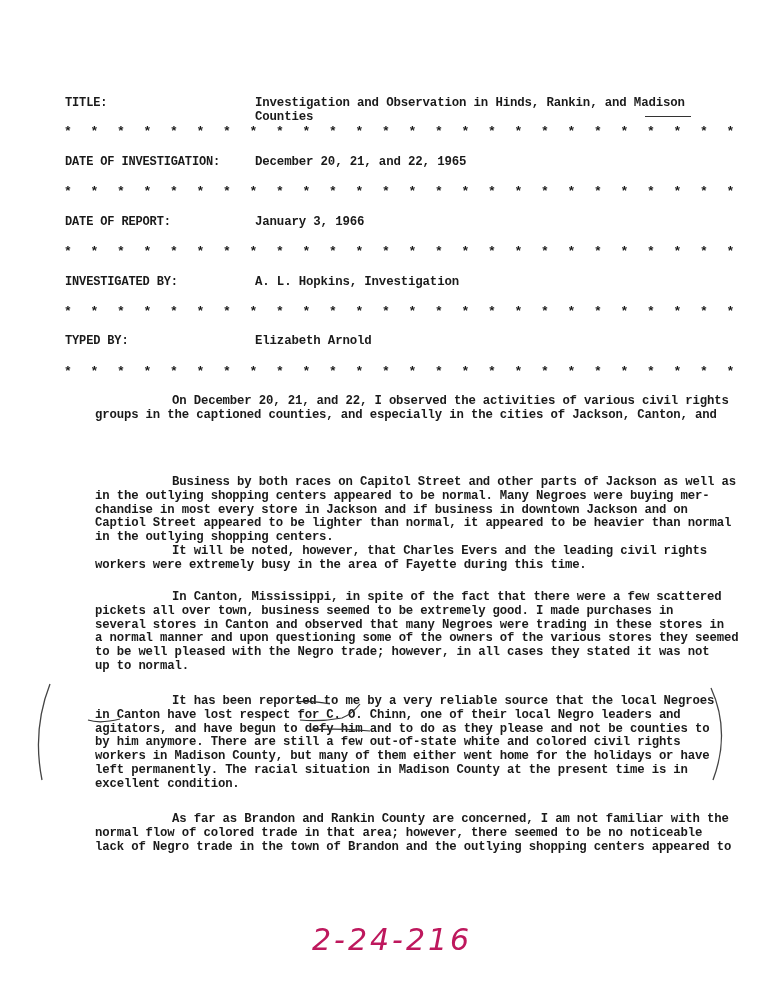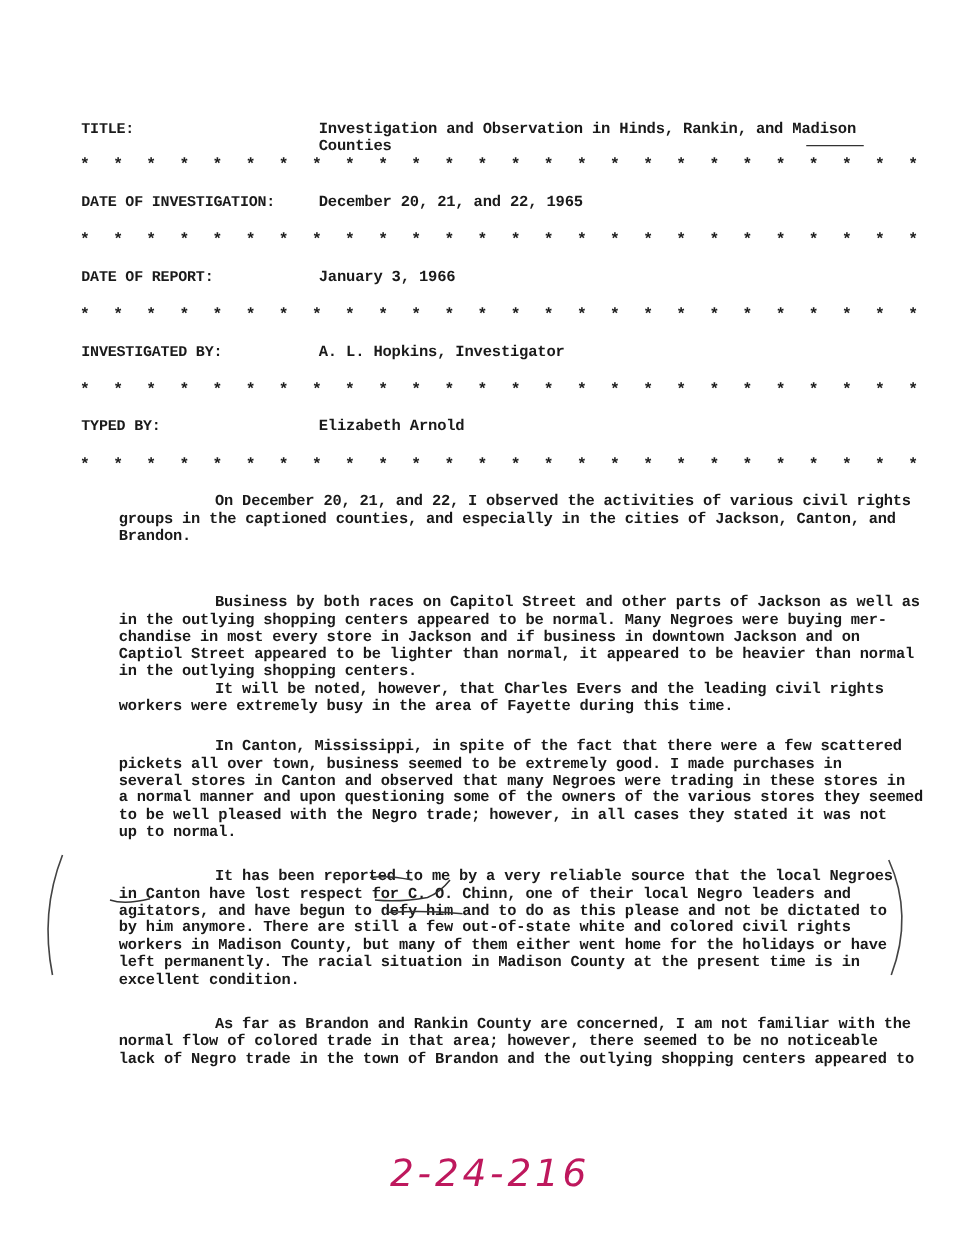--- a/index.html
+++ b/index.html
@@ -45,34 +45,33 @@
   <div class="stars" style="top:184px;">* * * * * * * * * * * * * * * * * * * * * * * * * * * * * * * * * * * * * * * * * * * * * * * *</div>
 
   <div class="field" style="top:215px;">
     <span class="label">DATE OF REPORT:</span>
     <div class="value">January 3, 1966</div>
   </div>
   <div class="stars" style="top:244px;">* * * * * * * * * * * * * * * * * * * * * * * * * * * * * * * * * * * * * * * * * * * * * * * *</div>
 
   <div class="field" style="top:275px;">
     <span class="label">INVESTIGATED BY:</span>
-    <div class="value">A. L. Hopkins, Investigator</div>
+    <div class="value">A. L. Hopkins, Investigation</div>
   </div>
   <div class="stars" style="top:304px;">* * * * * * * * * * * * * * * * * * * * * * * * * * * * * * * * * * * * * * * * * * * * * * * *</div>
 
   <div class="field" style="top:334px;">
     <span class="label">TYPED BY:</span>
     <div class="value">Elizabeth Arnold</div>
   </div>
   <div class="stars" style="top:364px;">* * * * * * * * * * * * * * * * * * * * * * * * * * * * * * * * * * * * * * * * * * * * * * * *</div>
 
   <div class="para" style="top:395px;">
     <span class="line indent">On December 20, 21, and 22, I observed the activities of various civil rights</span>
     <span class="line">groups in the captioned counties, and especially in the cities of Jackson, Canton, and</span>
-    <span class="line">Brandon.</span>
   </div>
 
   <div class="para" style="top:476px;">
     <span class="line indent">Business by both races on Capitol Street and other parts of Jackson as well as</span>
     <span class="line">in the outlying shopping centers appeared to be normal.  Many Negroes were buying mer-</span>
     <span class="line">chandise in most every store in Jackson and if business in downtown Jackson and on</span>
     <span class="line">Captiol Street appeared to be lighter than normal, it appeared to be heavier than normal</span>
     <span class="line">in the outlying shopping centers.</span>
   </div>
 
@@ -86,21 +85,21 @@
     <span class="line">pickets all over town, business seemed to be extremely good.  I made purchases in</span>
     <span class="line">several stores in Canton and observed that many Negroes were trading in these stores in</span>
     <span class="line">a normal manner and upon questioning some of the owners of the various stores they seemed</span>
     <span class="line">to be well pleased with the Negro trade; however, in all cases they stated it was not</span>
     <span class="line">up to normal.</span>
   </div>
 
   <div class="para" style="top:695px;">
     <span class="line indent">It has been reported to me by a very reliable source that the local Negroes</span>
     <span class="line">in Canton have lost respect for C. O. Chinn, one of their local Negro leaders and</span>
-    <span class="line">agitators, and have begun to defy him and to do as this please and not be dictated to</span>
+    <span class="line">agitators, and have begun to defy him and to do as they please and not be counties to</span>
     <span class="line">by him anymore.  There are still a few out-of-state white and colored civil rights</span>
     <span class="line">workers in Madison County, but many of them either went home for the holidays or have</span>
     <span class="line">left permanently.  The racial situation in Madison County at the present time is in</span>
     <span class="line">excellent condition.</span>
   </div>
 
   <svg class="bracket" style="left:28px; top:680px;" width="30" height="105">
     <path d="M22 4 Q 4 50 14 100" stroke="#444" stroke-width="1.3" fill="none"></path>
   </svg>
   <svg class="bracket" style="left:705px; top:684px;" width="30" height="100">

